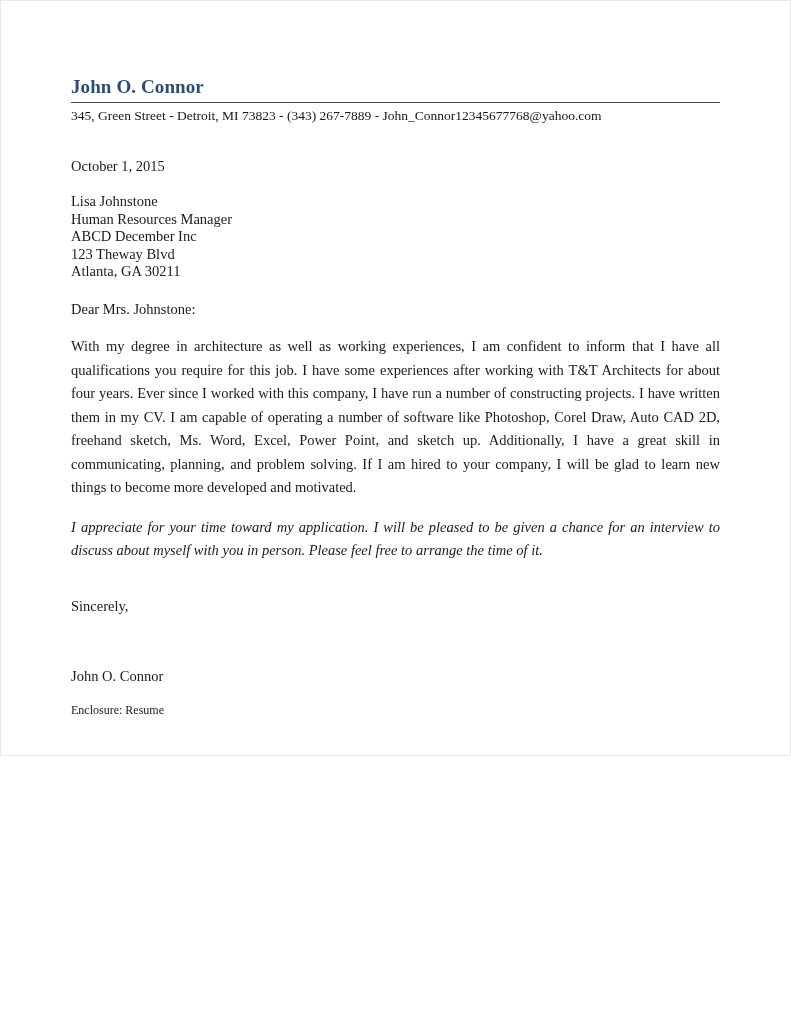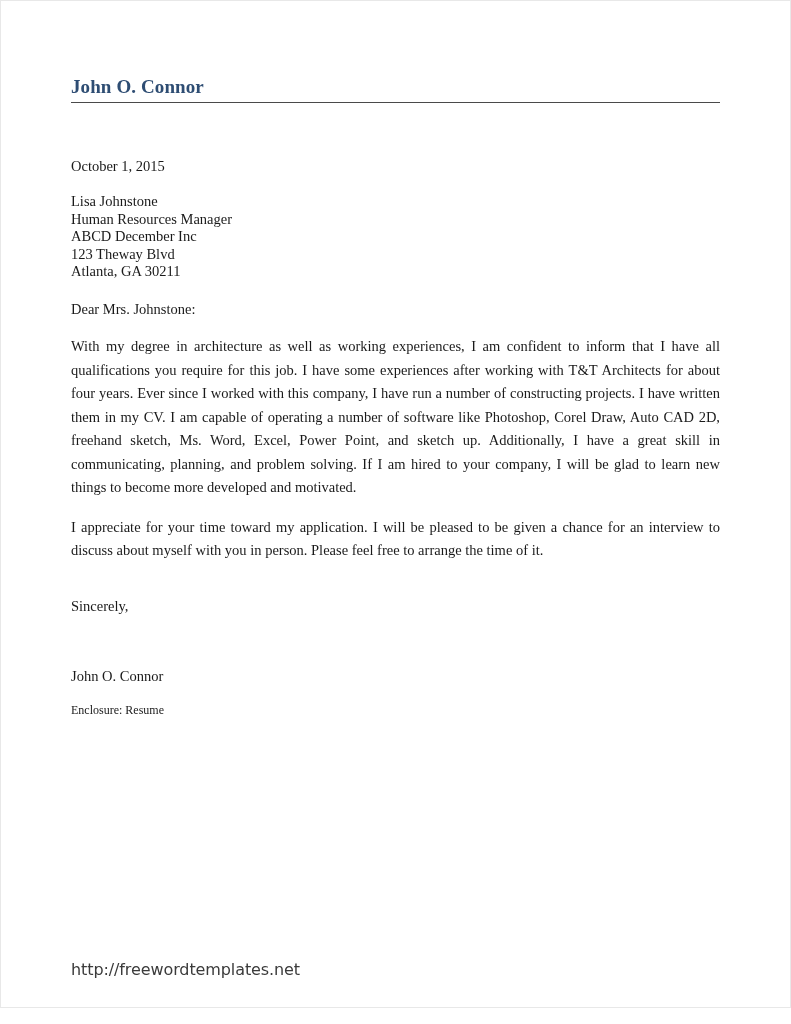--- a/index.html
+++ b/index.html
@@ -7,21 +7,21 @@
     padding: 0;
     background: #ffffff;
   }
   body {
     font-family: "Liberation Serif", "DejaVu Serif", serif;
     color: #1a1a1a;
   }
   .page {
     position: relative;
     width: 791px;
-    height: 1008px;
+    height: 756px;
     background: #ffffff;
     box-sizing: border-box;
     border: 1px solid #e8e8e8;
     overflow: hidden;
   }
   .sheet {
     position: absolute;
     left: 70px;
     top: 0;
     width: 649px;
@@ -90,21 +90,21 @@
     width: 649px;
     font-size: 14.5px;
     line-height: 23.5px;
     text-align: justify;
     text-justify: inter-word;
   }
   .body-copy p {
     margin: 0 0 16px 0;
     padding: 0;
   }
-  .body-copy p:last-child { margin-bottom: 0; }
+  .body-copy p:last-child { margin-bottom: 0; font-style: italic; }
 
   .closing {
     position: absolute;
     top: 596px;
     left: 0;
     font-size: 14.5px;
     line-height: 18px;
   }
   .signature-name {
     position: absolute;
@@ -135,20 +135,21 @@
 </style>
 </head>
 <body>
 
 <div class="page">
   <div class="sheet">
 
     <div class="letterhead">
       <div class="name-heading">John O. Connor</div>
       <div class="hrule"></div>
+      <div class="contact-line">345, Green Street - Detroit, MI 73823 - (343) 267-7889 - John_Connor12345677768@yahoo.com</div>
     </div>
 
     <div class="date-line">October 1, 2015</div>
 
     <div class="recipient">
       <div>Lisa Johnstone</div>
       <div>Human Resources Manager</div>
       <div>ABCD December Inc</div>
       <div>123 Theway Blvd</div>
       <div>Atlanta, GA 30211</div>

